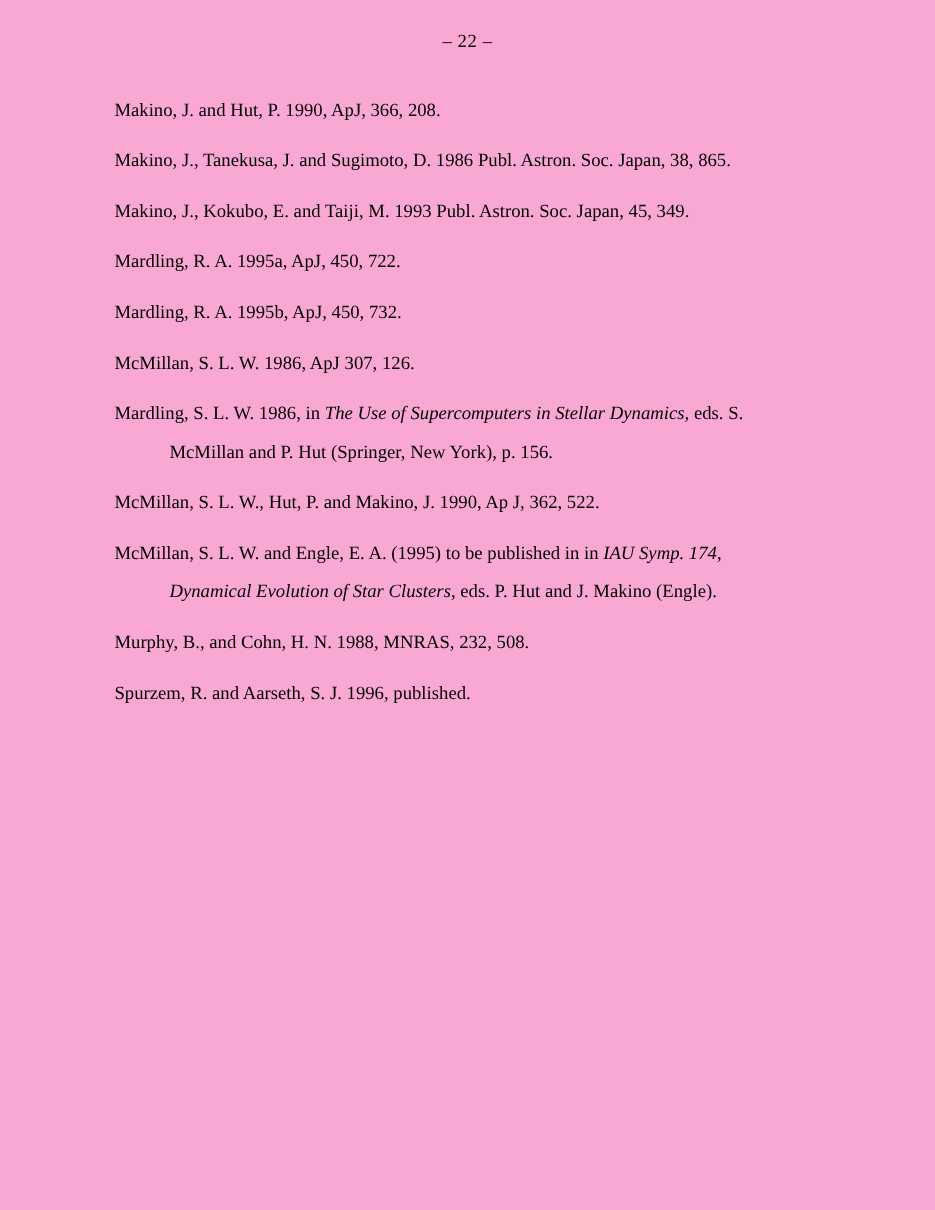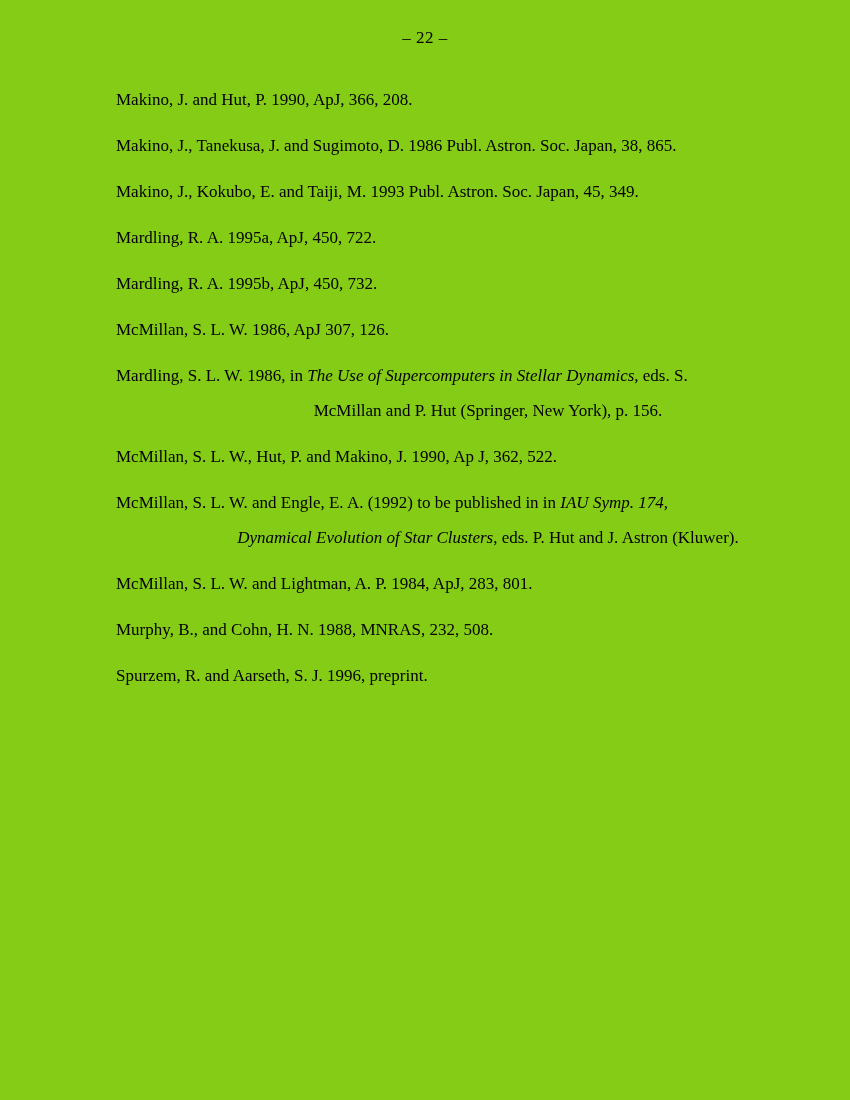--- a/index.html
+++ b/index.html
@@ -4,50 +4,49 @@
 <style>
   html, body {
     margin: 0;
     padding: 0;
     background: #ffffff;
   }
   .page {
     position: relative;
     width: 850px;
     height: 1100px;
-    background: #84cc16;
+    background: #f9a8d4;
     color: #000000;
     font-family: "Liberation Serif", "DejaVu Serif", serif;
     font-size: 17px;
     overflow: hidden;
     box-sizing: border-box;
     padding-top: 28px;
   }
   .page-header {
     text-align: center;
     line-height: 20px;
     letter-spacing: 0.5px;
   }
   .references {
     margin-top: 34px;
     margin-left: 100px;
     margin-right: 40px;
   }
   .reference-entry {
-    margin: 0 0 11px 16px;
+    margin: 0 0 11px 4px;
     padding: 0;
   }
   .ref-line {
     display: block;
     line-height: 35px;
     white-space: nowrap;
   }
   .ref-line.cont {
     padding-left: 50px;
-    text-align: center;
   }
   .ref-line em {
     font-style: italic;
   }
 </style>
 </head>
 <body>
 
 <div class="page">
   <div class="page-header">– 22 –</div>
@@ -71,26 +70,23 @@
         <span class="ref-line"><span>McMillan, S. L. W. 1986, ApJ 307, 126.</span></span>
       </p>
       <p class="reference-entry">
         <span class="ref-line"><span>Mardling, S. L. W. 1986, in </span><em>The Use of Supercomputers in Stellar Dynamics,</em><span> eds. S.</span></span>
         <span class="ref-line cont"><span>McMillan and P. Hut (Springer, New York), p. 156.</span></span>
       </p>
       <p class="reference-entry">
         <span class="ref-line"><span>McMillan, S. L. W., Hut, P. and Makino, J. 1990, Ap J, 362, 522.</span></span>
       </p>
       <p class="reference-entry">
-        <span class="ref-line"><span>McMillan, S. L. W. and Engle, E. A. (1992) to be published in in </span><em>IAU Symp. 174,</em></span>
-        <span class="ref-line cont"><em>Dynamical Evolution of Star Clusters</em><span>, eds. P. Hut and J. Astron (Kluwer).</span></span>
-      </p>
-      <p class="reference-entry">
-        <span class="ref-line"><span>McMillan, S. L. W. and Lightman, A. P. 1984, ApJ, 283, 801.</span></span>
+        <span class="ref-line"><span>McMillan, S. L. W. and Engle, E. A. (1995) to be published in in </span><em>IAU Symp. 174,</em></span>
+        <span class="ref-line cont"><em>Dynamical Evolution of Star Clusters</em><span>, eds. P. Hut and J. Makino (Engle).</span></span>
       </p>
       <p class="reference-entry">
         <span class="ref-line"><span>Murphy, B., and Cohn, H. N. 1988, MNRAS, 232, 508.</span></span>
       </p>
       <p class="reference-entry">
-        <span class="ref-line"><span>Spurzem, R. and Aarseth, S. J. 1996, preprint.</span></span>
+        <span class="ref-line"><span>Spurzem, R. and Aarseth, S. J. 1996, published.</span></span>
       </p>
     </div>
 </div>
 
 </body></html>

